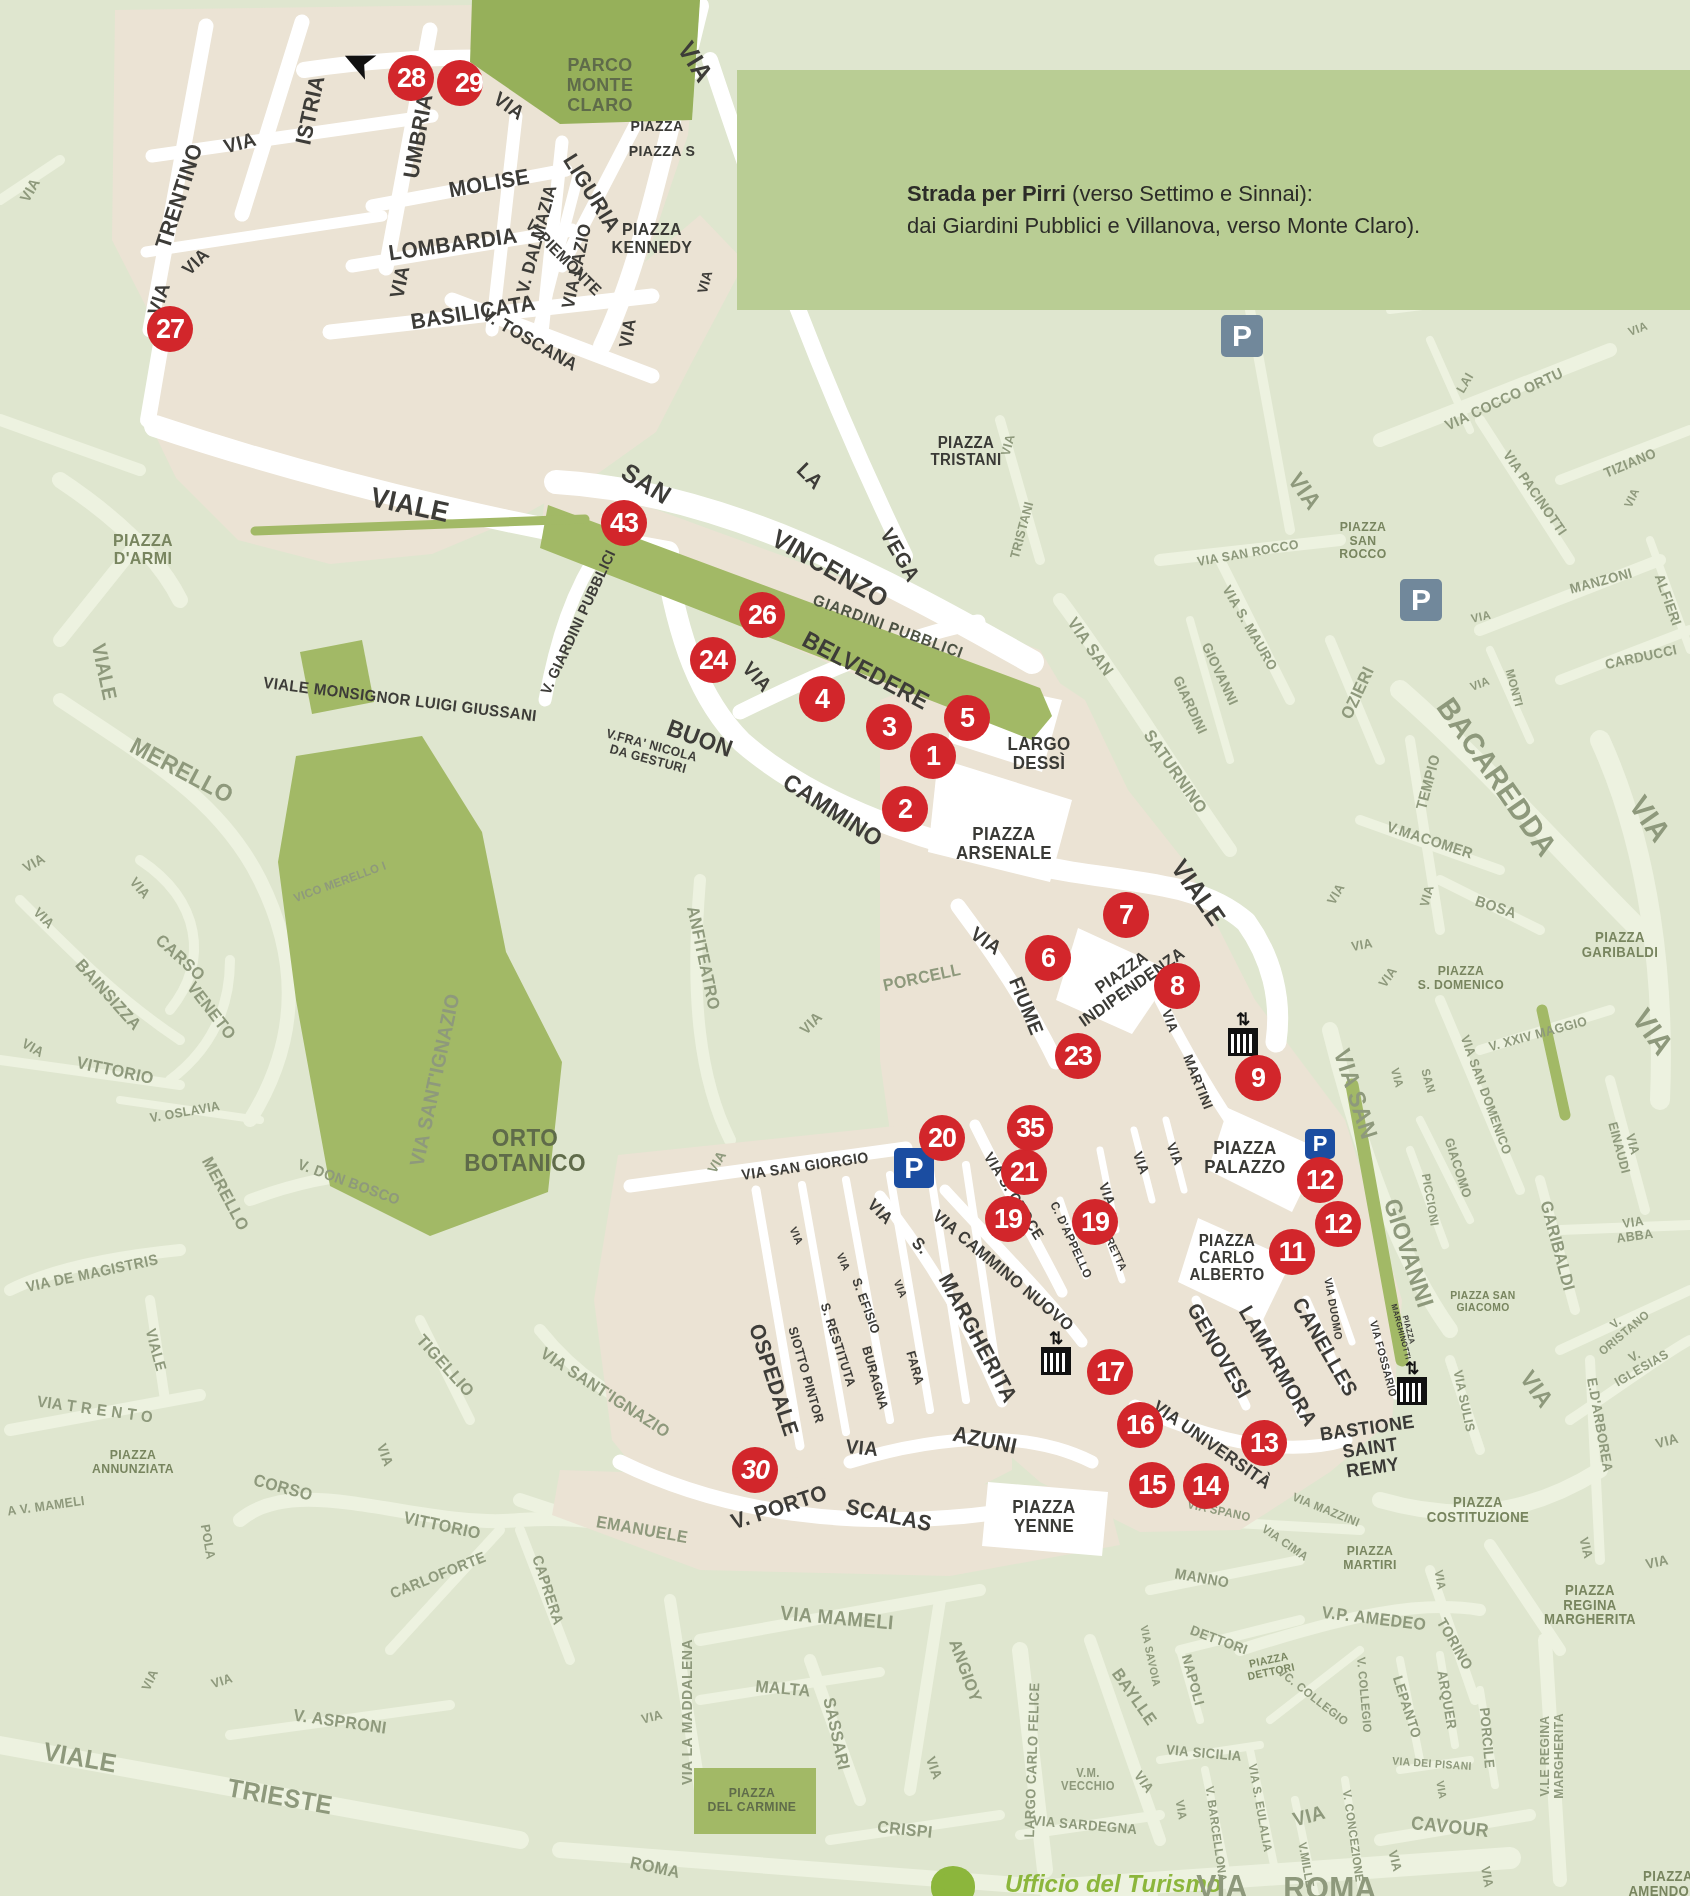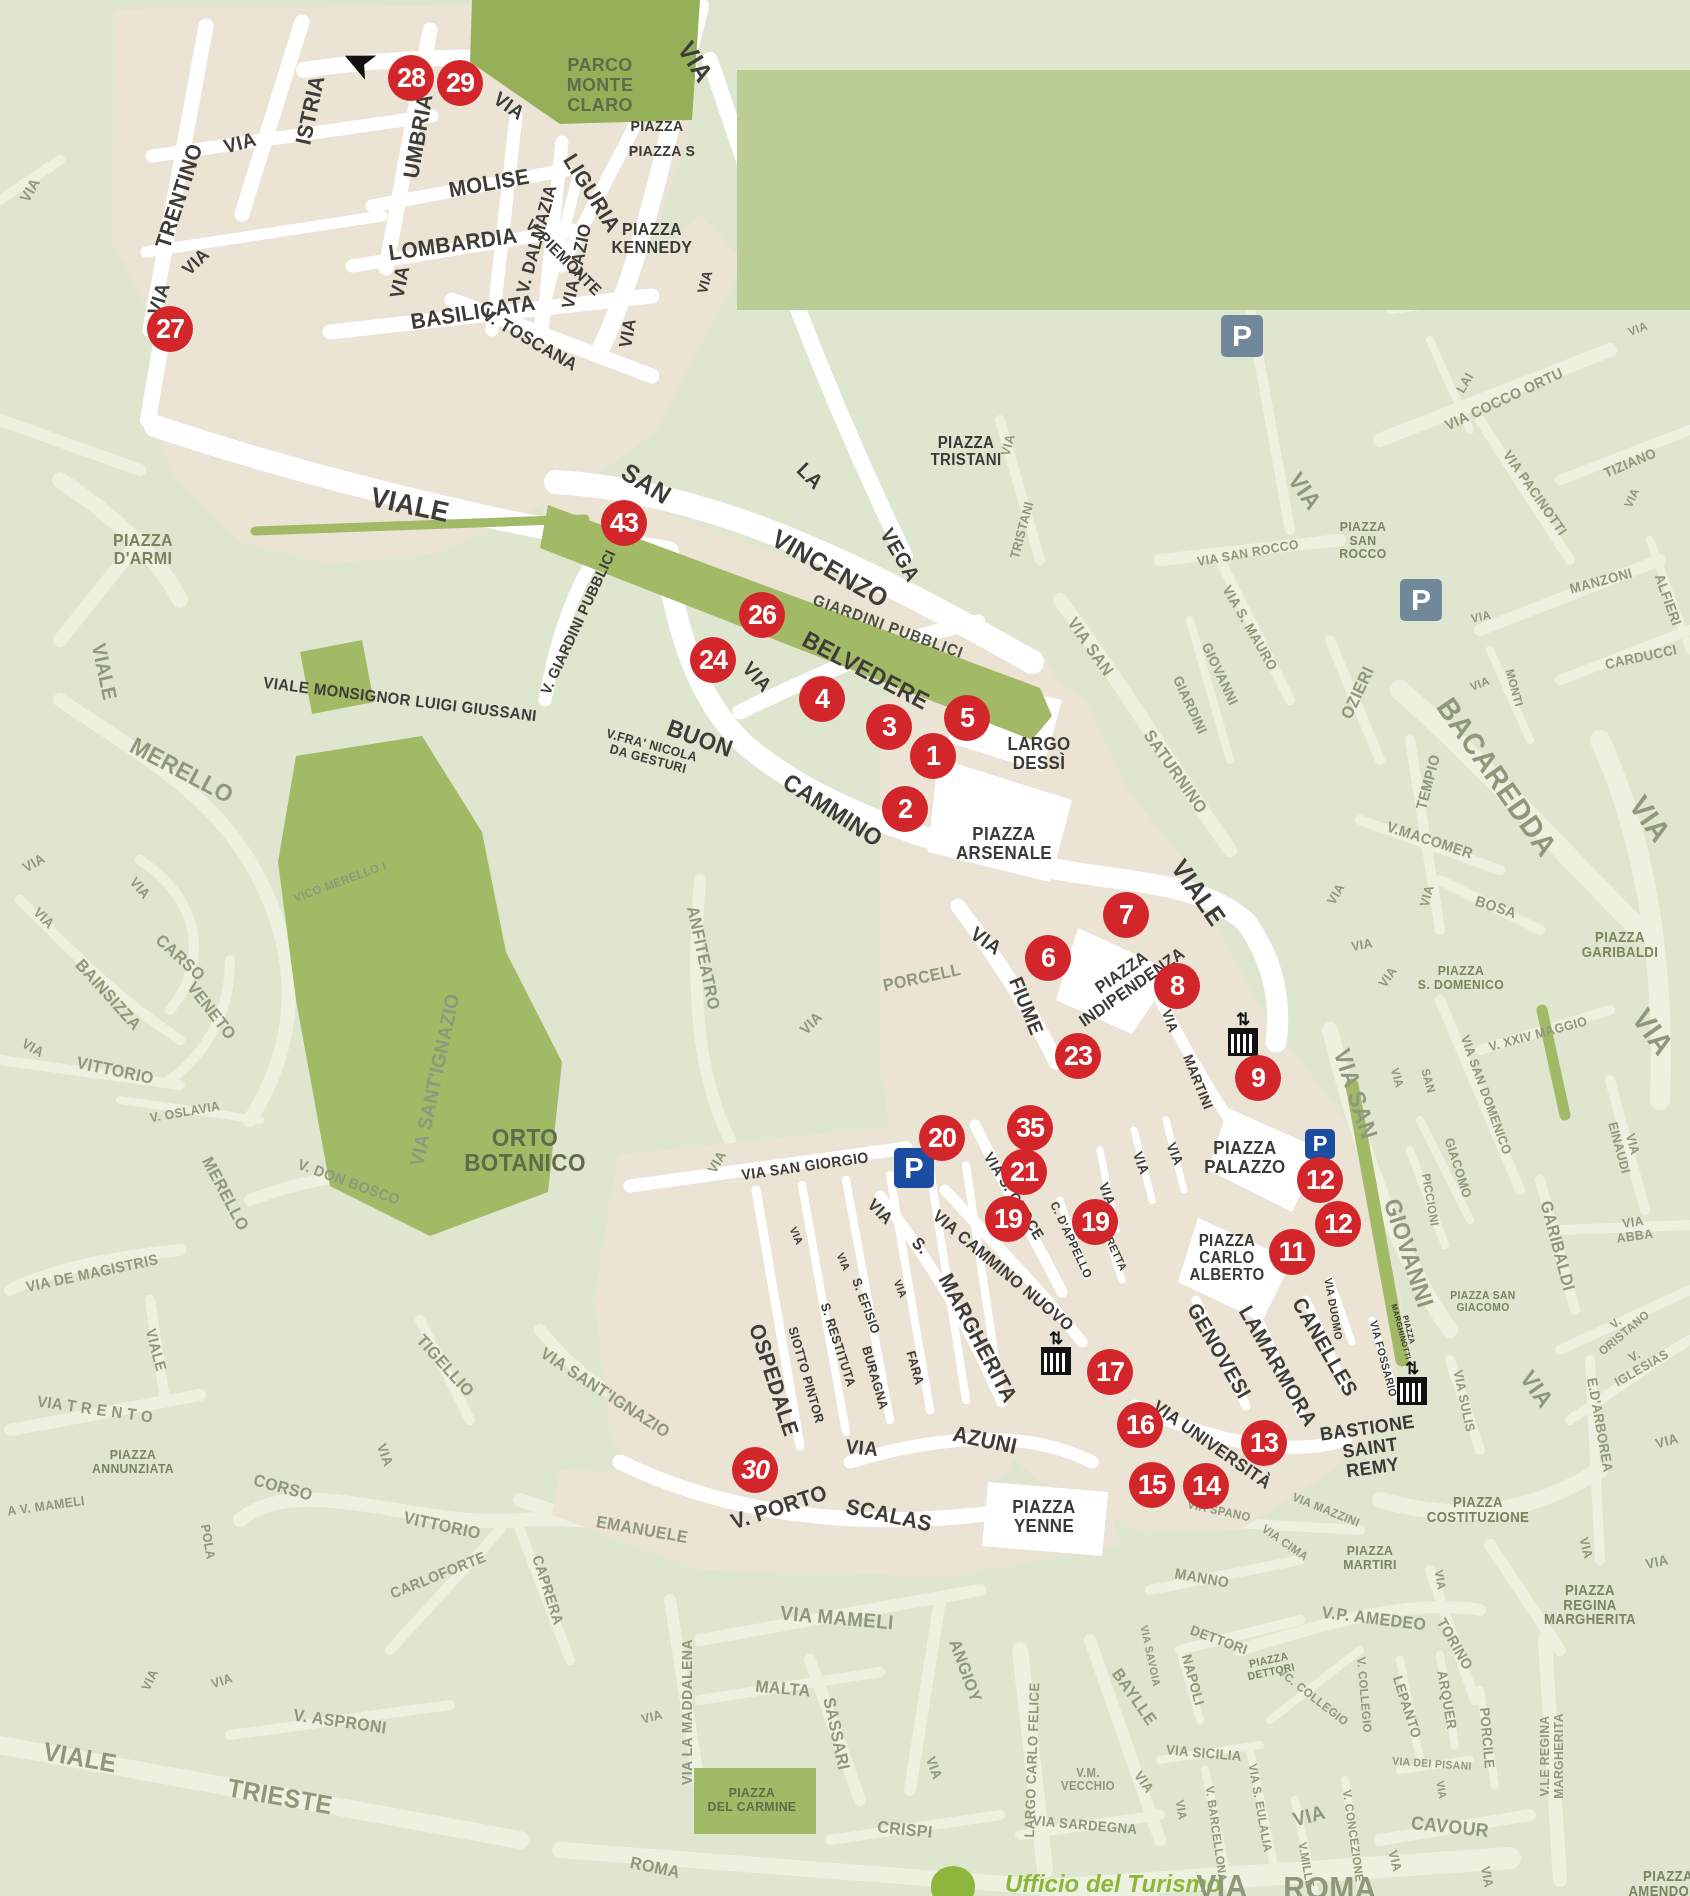--- a/index.html
+++ b/index.html
@@ -213,20 +213,21 @@
       <rect x="694" y="1768" width="122" height="66"></rect>
     </g>
     <g stroke="#a2b966" fill="none" stroke-linecap="round">
       <path d="M255,531 L585,519" stroke-width="9"></path>
       <path d="M1352,1085 L1402,1360" stroke-width="13"></path>
       <path d="M1542,1010 L1565,1115" stroke-width="11"></path>
     </g>
   </svg>
 
   <div id="header">
+    <div class="sub"><b>Strada per Pirri</b><span> (verso Settimo e Sinnai):</span><br><span>dai Giardini Pubblici e Villanova, verso Monte Claro).</span></div>
   </div>
 
   <div class="tour-ico" style="left:953px;top:1886px;"></div>
   <div class="tour-lbl" style="left:1005px;top:1884px;">Ufficio del Turismo</div>
 
 <div class="lbl route" style="font-size: 20px; transform: translate(-50%, -50%) rotate(35deg) scaleX(0.94); position: absolute; left: 509px; top: 106px;">VIA</div>
     <div class="lbl route" style="font-size: 22px; transform: translate(-50%, -50%) rotate(-78deg) scaleX(0.94); position: absolute; left: 310px; top: 110px;">ISTRIA</div>
     <div class="lbl route" style="font-size: 20px; transform: translate(-50%, -50%) rotate(-15deg) scaleX(0.94); position: absolute; left: 240px; top: 143px;">VIA</div>
     <div class="lbl route" style="font-size: 22px; transform: translate(-50%, -50%) rotate(-72deg) scaleX(0.94); position: absolute; left: 179px; top: 196px;">TRENTINO</div>
     <div class="lbl route" style="font-size: 20px; transform: translate(-50%, -50%) rotate(-72deg) scaleX(0.94); position: absolute; left: 159px; top: 299px;">VIA</div>
@@ -520,15 +521,15 @@
     <div class="marker" style="position: absolute; left: 1095px; top: 1222px;">19</div>
     <div class="marker" style="position: absolute; left: 942px; top: 1138px;">20</div>
     <div class="marker" style="position: absolute; left: 1024px; top: 1172px;">21</div>
     <div class="marker" style="position: absolute; left: 1030px; top: 1128px;">35</div>
     <div class="marker" style="position: absolute; left: 1078px; top: 1056px;">23</div>
     <div class="marker" style="position: absolute; left: 713px; top: 660px;">24</div>
     <div class="marker" style="position: absolute; left: 624px; top: 523px;">43</div>
     <div class="marker" style="position: absolute; left: 762px; top: 615px;">26</div>
     <div class="marker" style="position: absolute; left: 170px; top: 329px;">27</div>
     <div class="marker" style="position: absolute; left: 411px; top: 78px;">28</div>
-    <div class="marker" style="position: absolute; left: 460px; top: 83px;">29</div>
+    <div class="marker" style="position: absolute; left: 460px; top: 83px; text-align: right;">29</div>
     <div class="marker" style="position: absolute; left: 755px; top: 1470px; font-style: italic;">30</div>
   </div>
 
 </body></html>

